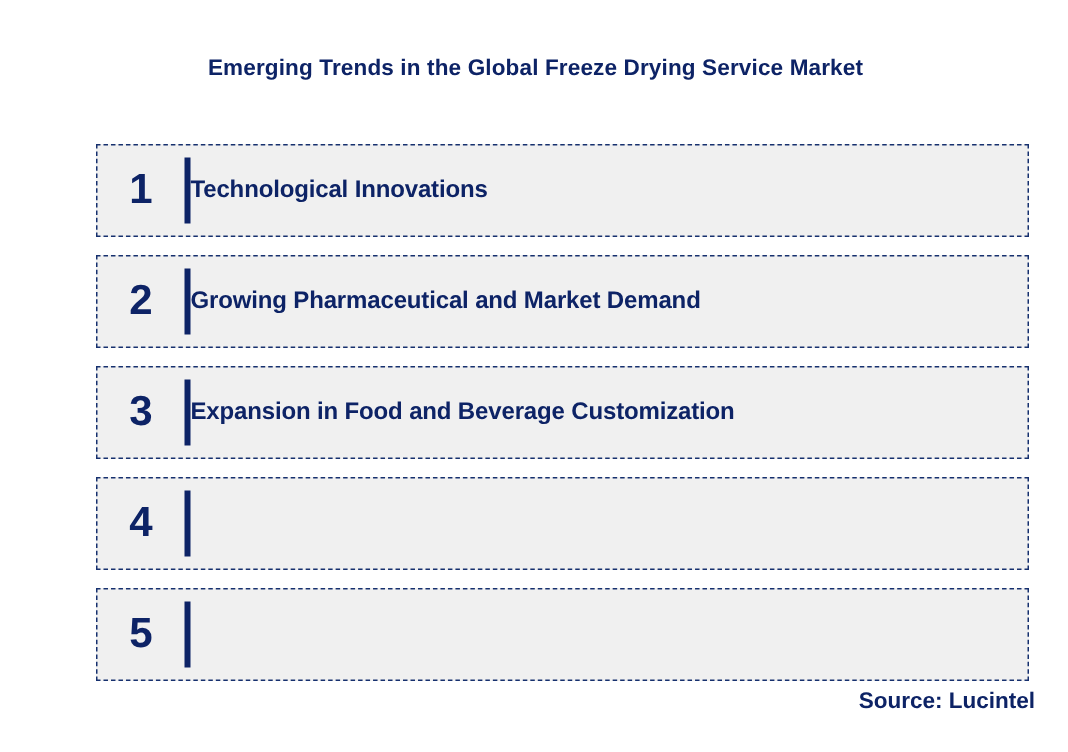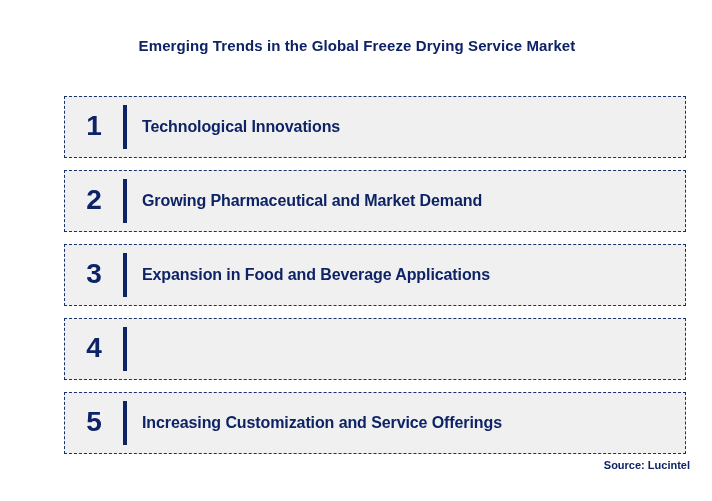--- a/index.html
+++ b/index.html
@@ -63,33 +63,32 @@
     padding-bottom: 2px;
   }
   .trend-divider {
     flex: 0 0 4px;
     width: 4px;
     height: 44px;
     background: #0d2366;
   }
   .trend-label {
     flex: 1 1 auto;
-    padding-left: 15px;
     font-size: 16px;
     font-weight: bold;
     color: #0d2366;
     line-height: 20px;
     white-space: nowrap;
     letter-spacing: -0.1px;
   }
   .source {
     position: absolute;
     top: 459px;
     right: 22px;
-    font-size: 11px;
+    font-size: 15px;
     font-weight: bold;
     color: #0d2366;
     white-space: nowrap;
     text-align: center;
   }
 </style>
 </head>
 <body>
 
 <div class="infographic">
@@ -106,31 +105,30 @@
 
     <div class="trend-row">
       <div class="trend-number">2</div>
       <div class="trend-divider"></div>
       <div class="trend-label">Growing Pharmaceutical and Market Demand</div>
     </div>
 
     <div class="trend-row">
       <div class="trend-number">3</div>
       <div class="trend-divider"></div>
-      <div class="trend-label">Expansion in Food and Beverage Applications</div>
+      <div class="trend-label">Expansion in Food and Beverage Customization</div>
     </div>
 
     <div class="trend-row">
       <div class="trend-number">4</div>
       <div class="trend-divider"></div>
     </div>
 
     <div class="trend-row">
       <div class="trend-number">5</div>
       <div class="trend-divider"></div>
-      <div class="trend-label">Increasing Customization and Service Offerings</div>
     </div>
 
   </div>
 
   <div class="source">Source: Lucintel</div>
 
 </div>
 
 </body></html>

